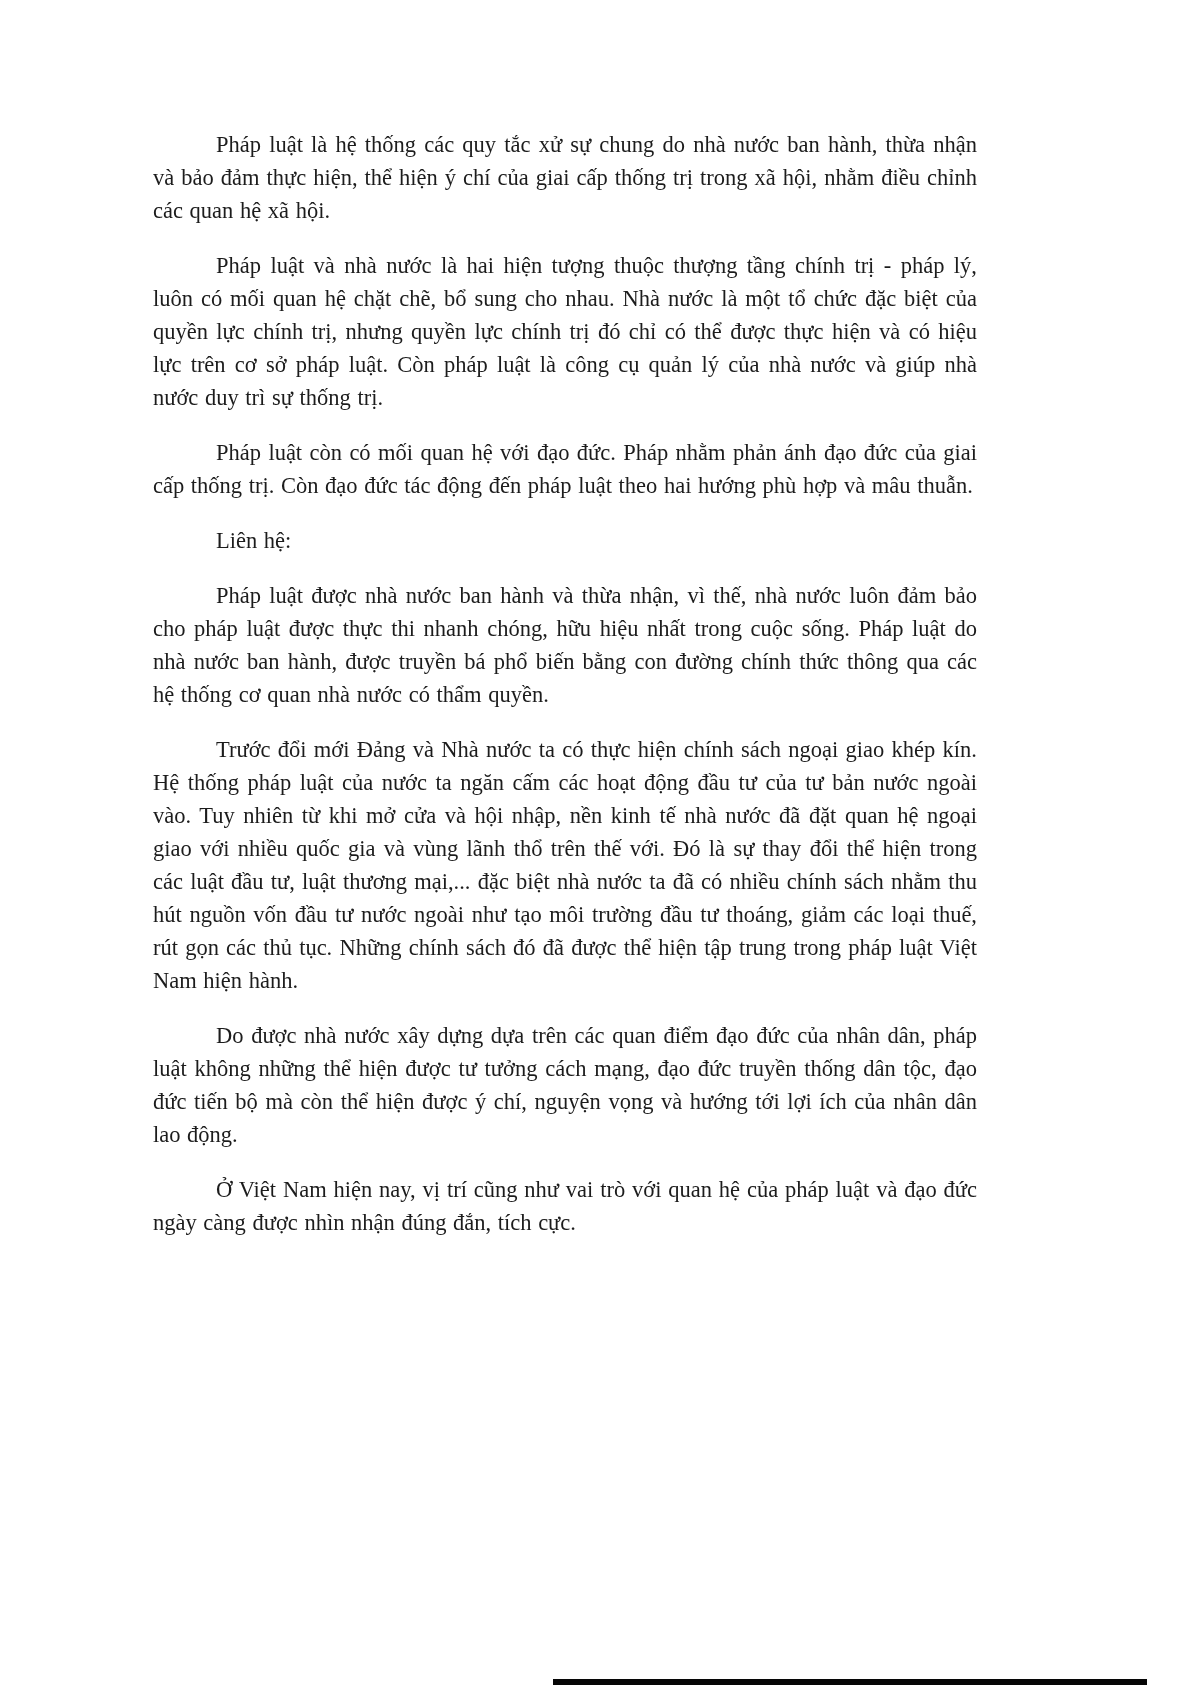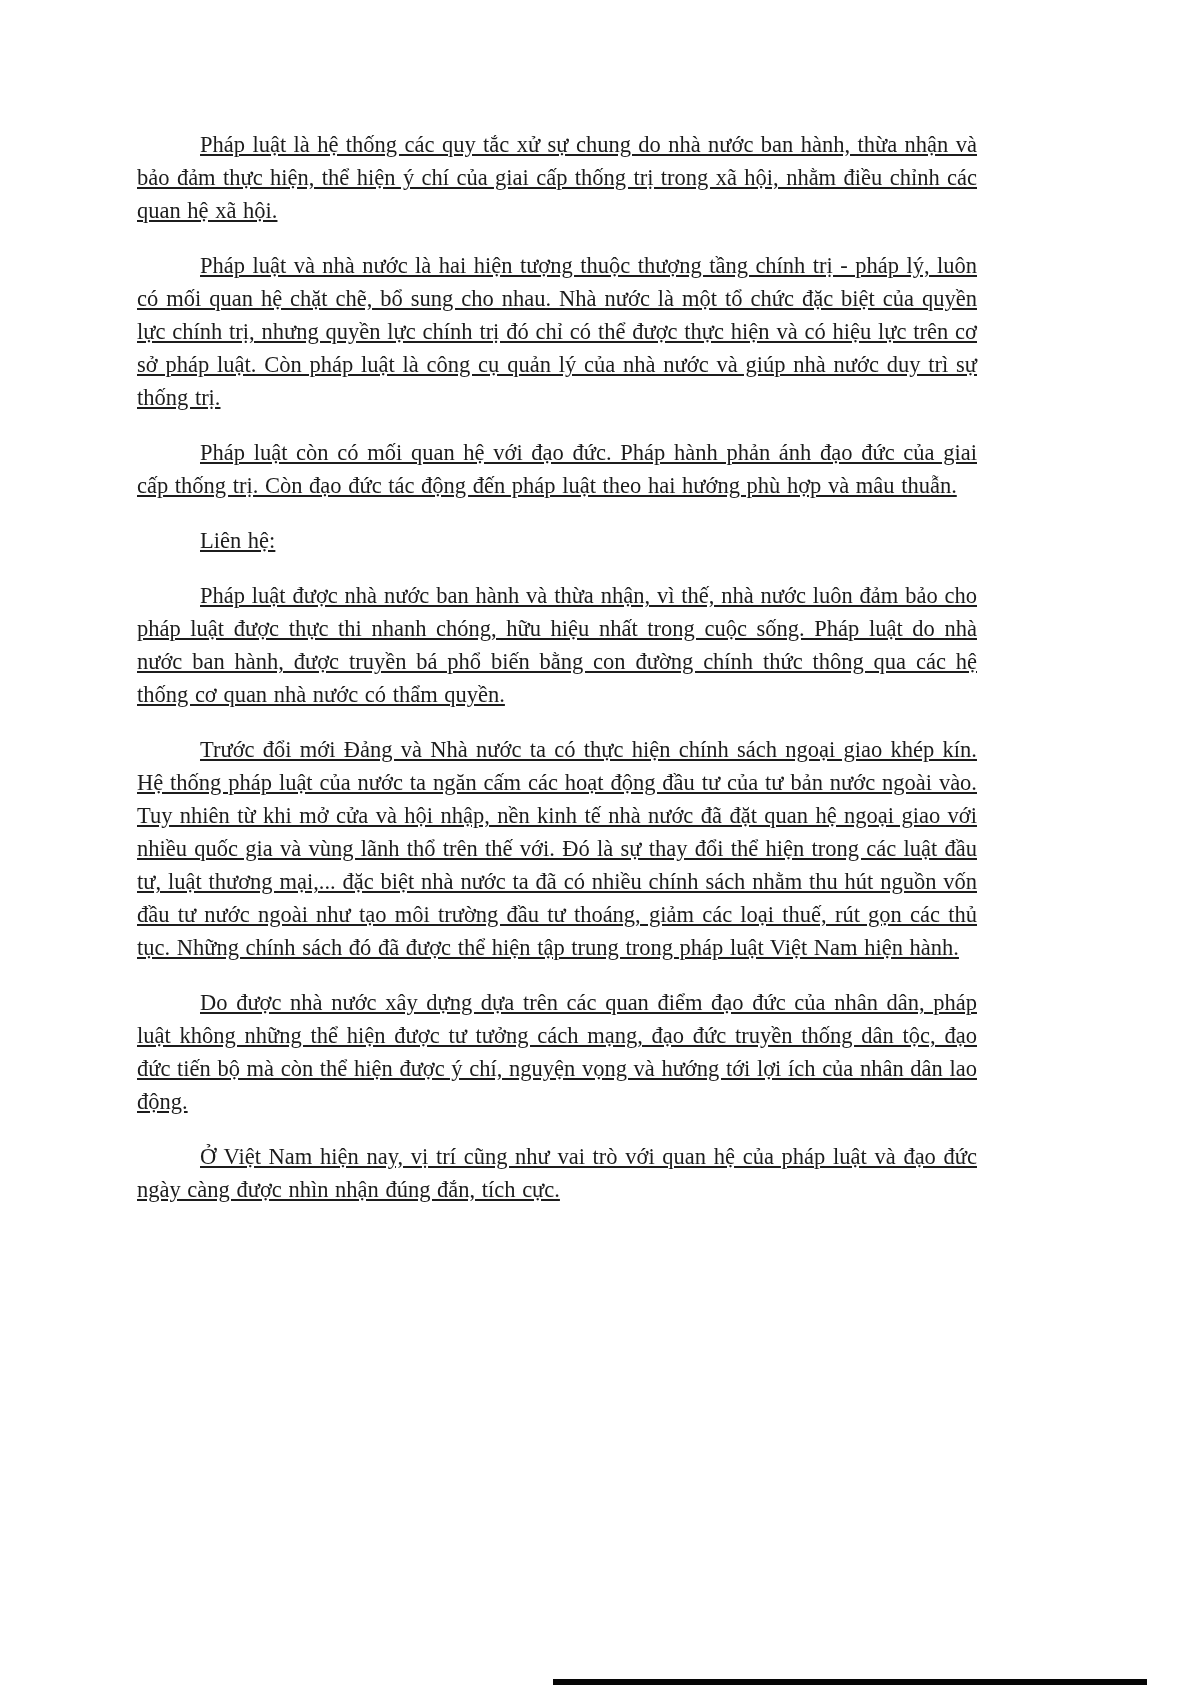--- a/index.html
+++ b/index.html
@@ -19,42 +19,41 @@
   .content {
     position: absolute;
     top: 128px;
     left: 137px;
     width: 840px;
     text-align: justify;
     font-size: 22.5px;
     line-height: 33px;
   }
   .content p {
-    margin: 0 0 22px 0;
+    margin: 0 0 22px 16px;
     text-indent: 63px;
     word-spacing: 1px;
-    text-decoration: underline;
   }
   .page-bottom-rule {
     position: absolute;
     bottom: 0;
     left: 553px;
     width: 594px;
     height: 6px;
     background: #060606;
   }
 </style>
 </head>
 <body>
 
 <div class="page">
   <div class="content">
     <p>Pháp luật là hệ thống các quy tắc xử sự chung do nhà nước ban hành, thừa nhận và bảo đảm thực hiện, thể hiện ý chí của giai cấp thống trị trong xã hội, nhằm điều chỉnh các quan hệ xã hội.</p>
     <p>Pháp luật và nhà nước là hai hiện tượng thuộc thượng tầng chính trị - pháp lý, luôn có mối quan hệ chặt chẽ, bổ sung cho nhau. Nhà nước là một tổ chức đặc biệt của quyền lực chính trị, nhưng quyền lực chính trị đó chỉ có thể được thực hiện và có hiệu lực trên cơ sở pháp luật. Còn pháp luật là công cụ quản lý của nhà nước và giúp nhà nước duy trì sự thống trị.</p>
-    <p>Pháp luật còn có mối quan hệ với đạo đức. Pháp hành phản ánh đạo đức của giai cấp thống trị. Còn đạo đức tác động đến pháp luật theo hai hướng phù hợp và mâu thuẫn.</p>
+    <p>Pháp luật còn có mối quan hệ với đạo đức. Pháp nhằm phản ánh đạo đức của giai cấp thống trị. Còn đạo đức tác động đến pháp luật theo hai hướng phù hợp và mâu thuẫn.</p>
     <p>Liên hệ:</p>
     <p>Pháp luật được nhà nước ban hành và thừa nhận, vì thế, nhà nước luôn đảm bảo cho pháp luật được thực thi nhanh chóng, hữu hiệu nhất trong cuộc sống. Pháp luật do nhà nước ban hành, được truyền bá phổ biến bằng con đường chính thức thông qua các hệ thống cơ quan nhà nước có thẩm quyền.</p>
     <p>Trước đổi mới Đảng và Nhà nước ta có thực hiện chính sách ngoại giao khép kín. Hệ thống pháp luật của nước ta ngăn cấm các hoạt động đầu tư của tư bản nước ngoài vào. Tuy nhiên từ khi mở cửa và hội nhập, nền kinh tế nhà nước đã đặt quan hệ ngoại giao với nhiều quốc gia và vùng lãnh thổ trên thế với. Đó là sự thay đổi thể hiện trong các luật đầu tư, luật thương mại,... đặc biệt nhà nước ta đã có nhiều chính sách nhằm thu hút nguồn vốn đầu tư nước ngoài như tạo môi trường đầu tư thoáng, giảm các loại thuế, rút gọn các thủ tục. Những chính sách đó đã được thể hiện tập trung trong pháp luật Việt Nam hiện hành.</p>
     <p>Do được nhà nước xây dựng dựa trên các quan điểm đạo đức của nhân dân, pháp luật không những thể hiện được tư tưởng cách mạng, đạo đức truyền thống dân tộc, đạo đức tiến bộ mà còn thể hiện được ý chí, nguyện vọng và hướng tới lợi ích của nhân dân lao động.</p>
     <p>Ở Việt Nam hiện nay, vị trí cũng như vai trò với quan hệ của pháp luật và đạo đức ngày càng được nhìn nhận đúng đắn, tích cực.</p>
   </div>
   <div class="page-bottom-rule"></div>
 </div>
 
 </body></html>

